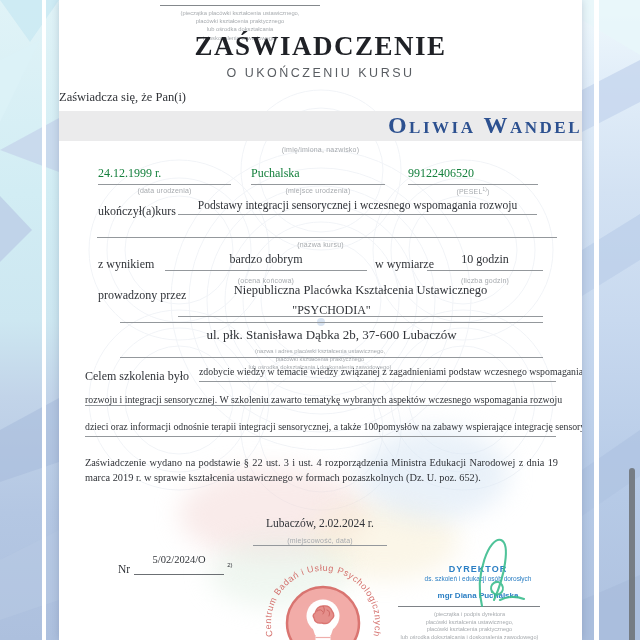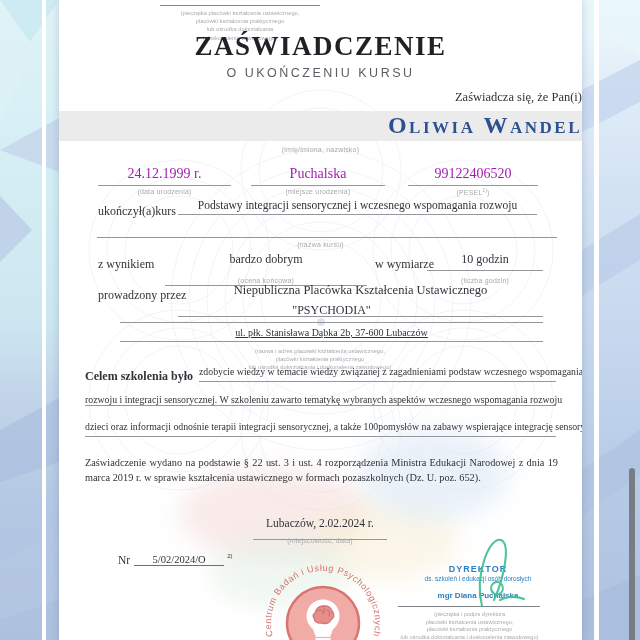--- a/index.html
+++ b/index.html
@@ -23,68 +23,68 @@
   .serif{font-family:"Liberation Serif",serif;color:#303338;}
   .lbl{font:7px "Liberation Sans",sans-serif;color:#a6aaae;letter-spacing:.2px;text-align:center;}
   .tiny{font:5.8px/8.2px "Liberation Sans",sans-serif;color:#a7abaf;text-align:center;}
   .field{border-bottom:1px solid #94989c;text-align:center;}
 
   .top-rule{left:101px;top:5px;width:160px;height:0;border-top:1.4px solid #84888c;}
   .stamp-note{left:71px;top:9px;width:220px;}
   .title{left:0;right:0;top:31px;text-align:center;font-family:"Liberation Serif",serif;
          font-weight:700;font-size:27px;letter-spacing:1.5px;color:#1f2126;}
   .subtitle{left:0;right:0;top:66px;text-align:center;font-size:12.5px;letter-spacing:2.5px;color:#595d62;}
-  .intro{left:0;right:0;top:90px;text-align:right;font-size:12.5px;}
+  .intro{left:0;right:0;top:90px;text-align:left;font-size:12.5px;}
   .name-band{left:0;top:111px;width:523px;height:30px;background:#ebebec;}
   .name{left:0;right:0;top:109px;text-align:right;font-family:"Liberation Serif",serif;
         font-variant:small-caps;font-weight:700;font-size:24px;letter-spacing:2.5px;
         color:#2d5190;line-height:32px;}
   .name-label{left:0;right:0;top:146px;}
 
   .bcol{top:166px;}
-  .bcol .value{font-family:"Liberation Serif",serif;font-size:14px;color:#a21caf;
-               padding-bottom:3px;border-bottom:1px solid #94989c;text-align:center;}
+  .bcol .value{font-family:"Liberation Serif",serif;font-size:12px;color:#15803d;
+               padding-bottom:3px;border-bottom:1px solid #94989c;}
   .bcol .lbl{margin-top:2px;}
   .b1{left:39px;width:133px;}
   .b2{left:192px;width:134px;}
   .b3{left:349px;width:130px;}
   sup.note{font-size:4.6px;vertical-align:super;}
 
   .course-lead{left:39px;top:204px;font-size:12px;}
   .course-field{left:119px;top:199px;width:359px;font-size:11.5px;padding-bottom:3px;white-space:nowrap;}
   .course-line2{left:38px;top:223px;width:460px;height:14px;border-bottom:1px solid #94989c;}
   .course-label{left:0;right:0;top:241px;}
 
   .result-lead{left:39px;top:257px;font-size:12px;}
-  .result-field{left:106px;top:252px;width:202px;font-size:12px;padding-bottom:18px;text-align:center;}
+  .result-field{left:106px;top:252px;width:202px;font-size:12px;padding-bottom:3px;text-align:center;}
   .result-label{left:106px;top:277px;width:202px;}
   .hours-lead{left:316px;top:257px;font-size:12px;}
   .hours-field{left:368px;top:252px;width:116px;font-size:12px;padding-bottom:3px;}
   .hours-label{left:368px;top:277px;width:116px;}
 
   .provider-lead{left:39px;top:288px;font-size:12px;}
   .provider-field{left:119px;top:283px;width:365px;font-size:12.5px;padding-bottom:18px;white-space:nowrap;}
   .psychodia-field{left:61px;top:303px;width:423px;font-size:12px;padding-bottom:4px;}
-  .address-field{left:61px;top:327px;width:423px;font-size:10px;padding-bottom:3px;text-decoration:underline;}
+  .address-field{left:61px;top:327px;width:423px;font-size:13px;padding-bottom:14px;}
   .provider-note{left:111px;top:347px;width:300px;}
 
-  .goal-lead{left:26px;top:369px;font-size:12px;font-weight:700;}
+  .goal-lead{left:26px;top:369px;font-size:12px;font-weight:400;}
   .goal-f1{left:140px;top:366px;width:357px;font-size:9.8px;padding-bottom:4px;white-space:nowrap;}
   .goal-f2{left:26px;top:394px;width:471px;font-size:9.8px;white-space:nowrap;}
   .goal-f3{left:26px;top:421px;width:471px;font-size:9.8px;padding-bottom:4px;white-space:nowrap;}
 
   .legal{left:26px;top:448px;width:473px;font-size:10.3px;line-height:15px;text-align:justify;margin-top:7px;}
 
-  .issue-field{left:194px;top:517px;width:134px;font-size:11.5px;padding-bottom:10px;white-space:nowrap;}
+  .issue-field{left:194px;top:517px;width:134px;font-size:11.5px;padding-bottom:16px;white-space:nowrap;}
   .issue-label{left:194px;top:537px;width:134px;}
 
   .number{left:39px;top:554px;display:flex;align-items:flex-end;}
   .nr-prefix{font-family:"Liberation Serif",serif;font-size:11.5px;color:#303338;margin-right:4px;margin-left:20px;}
   .nr-value{width:90px;border-bottom:1px solid #6b6f73;text-align:center;
-            font-family:"Liberation Serif",serif;font-size:10.5px;color:#303338;padding-bottom:0;}
+            font-family:"Liberation Serif",serif;font-size:10.5px;color:#303338;padding-bottom:9px;}
   .nr-sup{font-size:6px;color:#303338;margin-left:3px;transform:translateY(-7px);}
 
   .sig-block{left:339px;top:564px;width:160px;text-align:center;color:#2b7fc4;}
   .sig-role{font-size:9px;font-weight:700;letter-spacing:1px;}
   .sig-subrole{font-size:6.5px;margin-top:1px;}
   .sig-name{font-size:8px;margin-top:9px;font-weight:600;}
   .sig-rule{left:339px;top:606px;width:142px;height:0;border-top:1px solid #7e8287;}
   .sig-note{left:318px;top:611px;width:185px;font:5.6px/7.6px "Liberation Sans",sans-serif;}
   .sig-scribble{left:355px;top:526px;width:140px;height:84px;z-index:5;}
   .stamp{left:194px;top:553px;width:140px;height:140px;}

